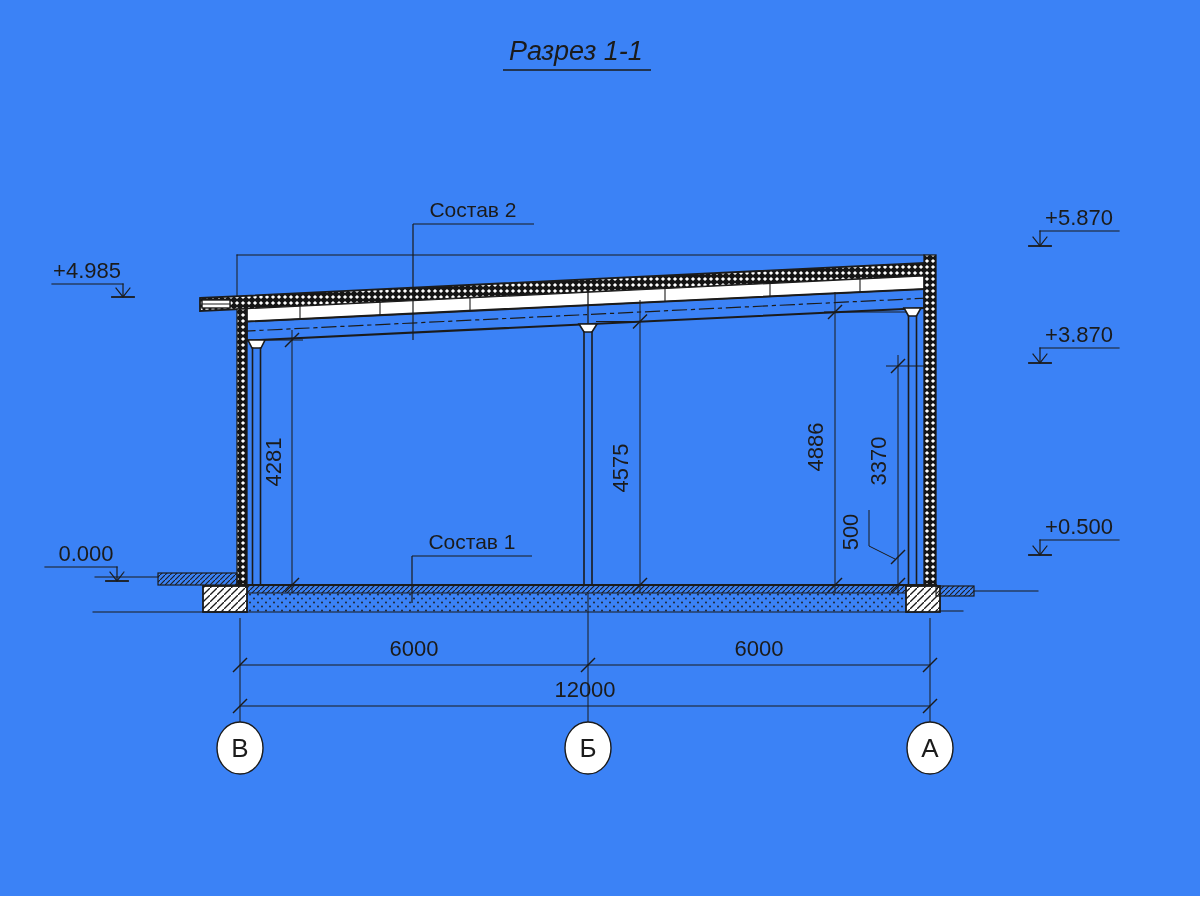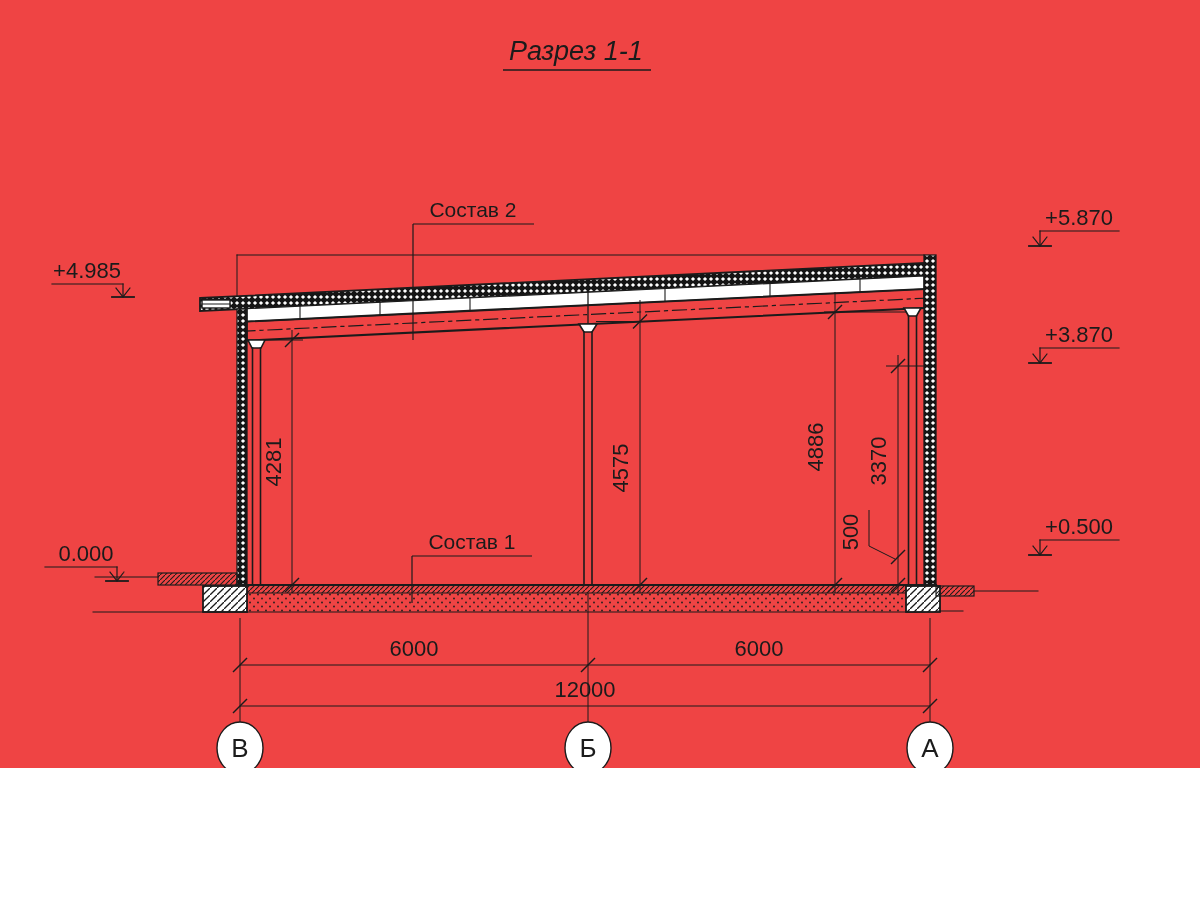--- a/index.html
+++ b/index.html
@@ -1,16 +1,16 @@
 <!DOCTYPE html>
 <html><head>
 <meta charset="utf-8">
 <style>
   html,body{margin:0;padding:0;background:#fff;}
-  .page{position:relative;width:1200px;height:768px;background:#ef4444;overflow:hidden;
+  .page{position:relative;width:1200px;height:896px;background:#3b82f6;overflow:hidden;
         font-family:"Liberation Sans", sans-serif;}
   svg text{fill:#1b1b1b;font-family:"Liberation Sans", sans-serif;}
   .t-title{font-size:27px;font-style:italic;}
   .t-dim{font-size:22px;}
   .t-elev{font-size:22px;}
   .t-axis{font-size:26px;}
   .t-callout{font-size:21px;}
 </style>
 </head>
 <body>

